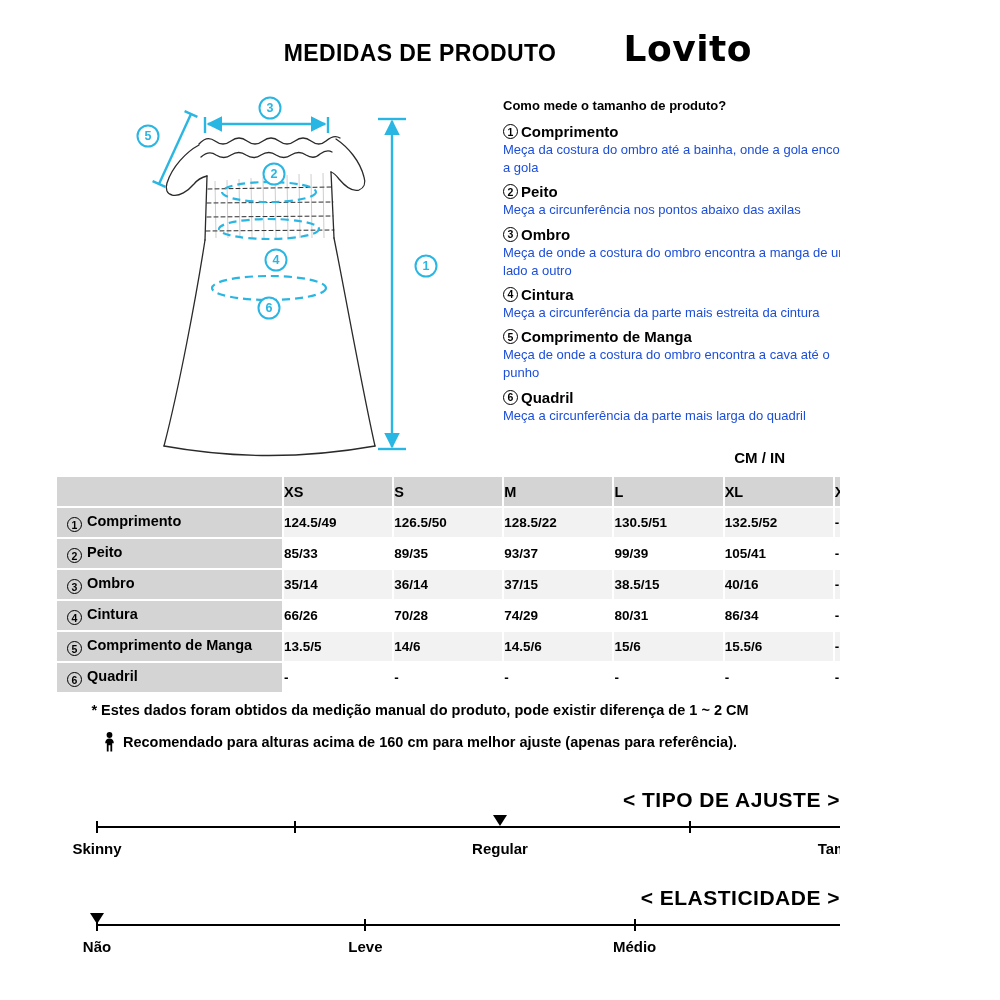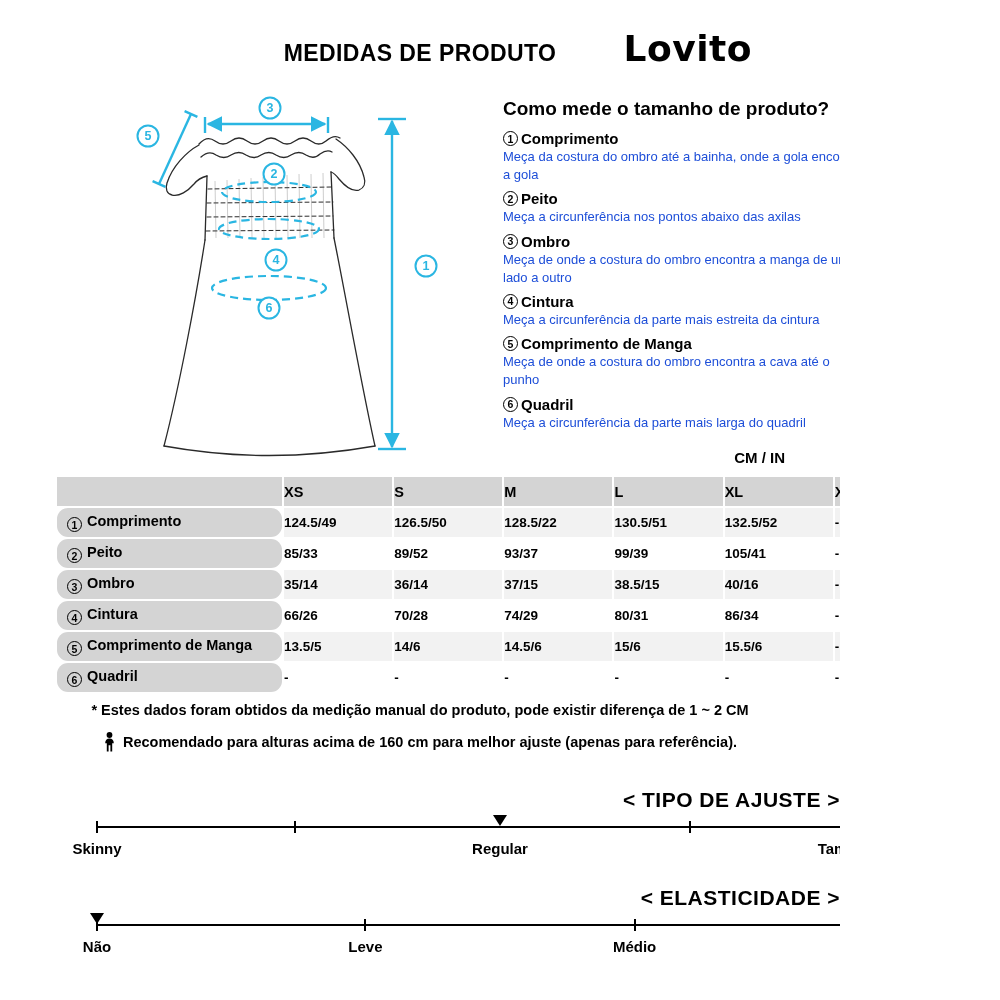--- a/index.html
+++ b/index.html
@@ -16,33 +16,33 @@
   .dress .dash { stroke-width:1; stroke-dasharray:4,3; }
   .smock line { stroke:#666; stroke-width:.6; opacity:.55; }
   .cy line { stroke:var(--accent); stroke-width:2.4; }
   .dashc { fill:none; stroke:var(--accent); stroke-width:2.2; stroke-dasharray:8,5; }
   .badge circle { fill:#fff; stroke:var(--accent); stroke-width:2; }
   .badge text { fill:var(--accent); font-size:12.5px; font-weight:bold; text-anchor:middle; font-family:"Liberation Sans",sans-serif; }
   .cfill { fill:var(--accent); }
 
   
   .guide { position:absolute; left:503px; top:98px; width:362px; }
-  .guide-heading { font-size:19px; font-weight:800; margin-bottom:10px; }
+  .guide-heading { font-size:13px; font-weight:800; margin-bottom:10px; }
   .gi-label { display:flex; align-items:center; font-size:15px; font-weight:800; margin-top:6px; }
   .gi-desc { font-size:13px; color:#1d4ed8; line-height:1.4; margin-top:1px; }
   .nc { display:inline-flex; align-items:center; justify-content:center; width:15px; height:15px; min-width:15px; border:1.3px solid #000; border-radius:50%; font-size:10.5px; font-weight:700; margin-right:3px; }
 
   .unit { position:absolute; top:449px; right:55px; font-size:15px; font-weight:800; }
 
   
   table.size { position:absolute; top:475px; left:55px; width:890px; table-layout:fixed; border-collapse:separate; border-spacing:2px; }
   table.size th, table.size td { height:29px; text-align:left; vertical-align:middle; }
   table.size th { background:#d4d4d4; font-size:14.5px; font-weight:700; }
   table.size th.lbl { background:#d4d4d4; }
-  table.size td.lbl { background:#d4d4d4; text-align:left; padding-left:10px; font-size:14.5px; font-weight:700; white-space:nowrap;border-radius:11px; }
+  table.size td.lbl { background:#d4d4d4; text-align:left; padding-left:10px; font-size:14.5px; font-weight:700; white-space:nowrap; }
   table.size td { font-size:13.5px; font-weight:700; }
   table.size tbody tr:nth-child(odd) td:not(.lbl) { background:#f2f2f2; }
   table.size tbody tr:nth-child(even) td:not(.lbl) { background:#ffffff; }
   table.size .lbl .nc { vertical-align:-3px; margin-right:5px; }
 
   
   .note { position:absolute; left:0; right:0; text-align:center; font-size:14.5px; font-weight:700; }
   .note-inner { display:inline-flex; align-items:center; gap:7px; }
   .person-icon svg { display:block; }
 
@@ -211,21 +211,21 @@
         <td>124.5/49</td>
         <td>126.5/50</td>
         <td>128.5/22</td>
         <td>130.5/51</td>
         <td>132.5/52</td>
         <td>-</td>
       </tr>
       <tr>
         <td class="lbl"><span class="nc">2</span><span>Peito</span></td>
         <td>85/33</td>
-        <td>89/52</td>
+        <td>89/35</td>
         <td>93/37</td>
         <td>99/39</td>
         <td>105/41</td>
         <td>-</td>
       </tr>
       <tr>
         <td class="lbl"><span class="nc">3</span><span>Ombro</span></td>
         <td>35/14</td>
         <td>36/14</td>
         <td>37/15</td>

